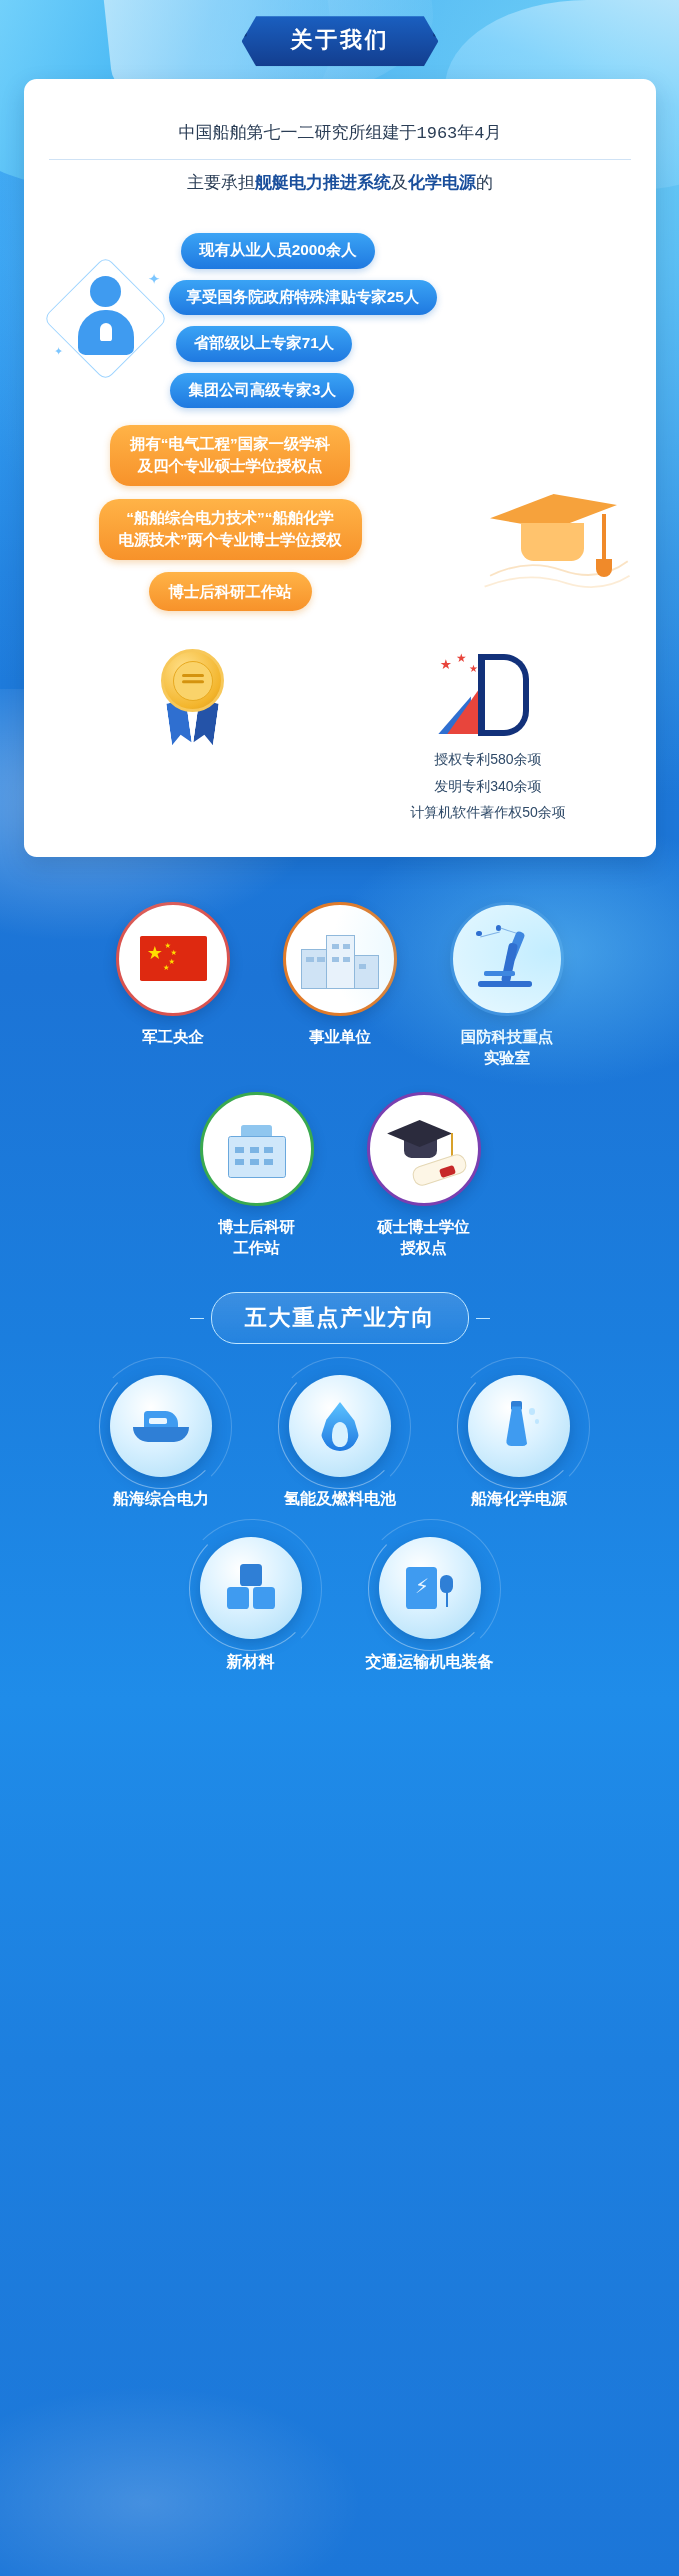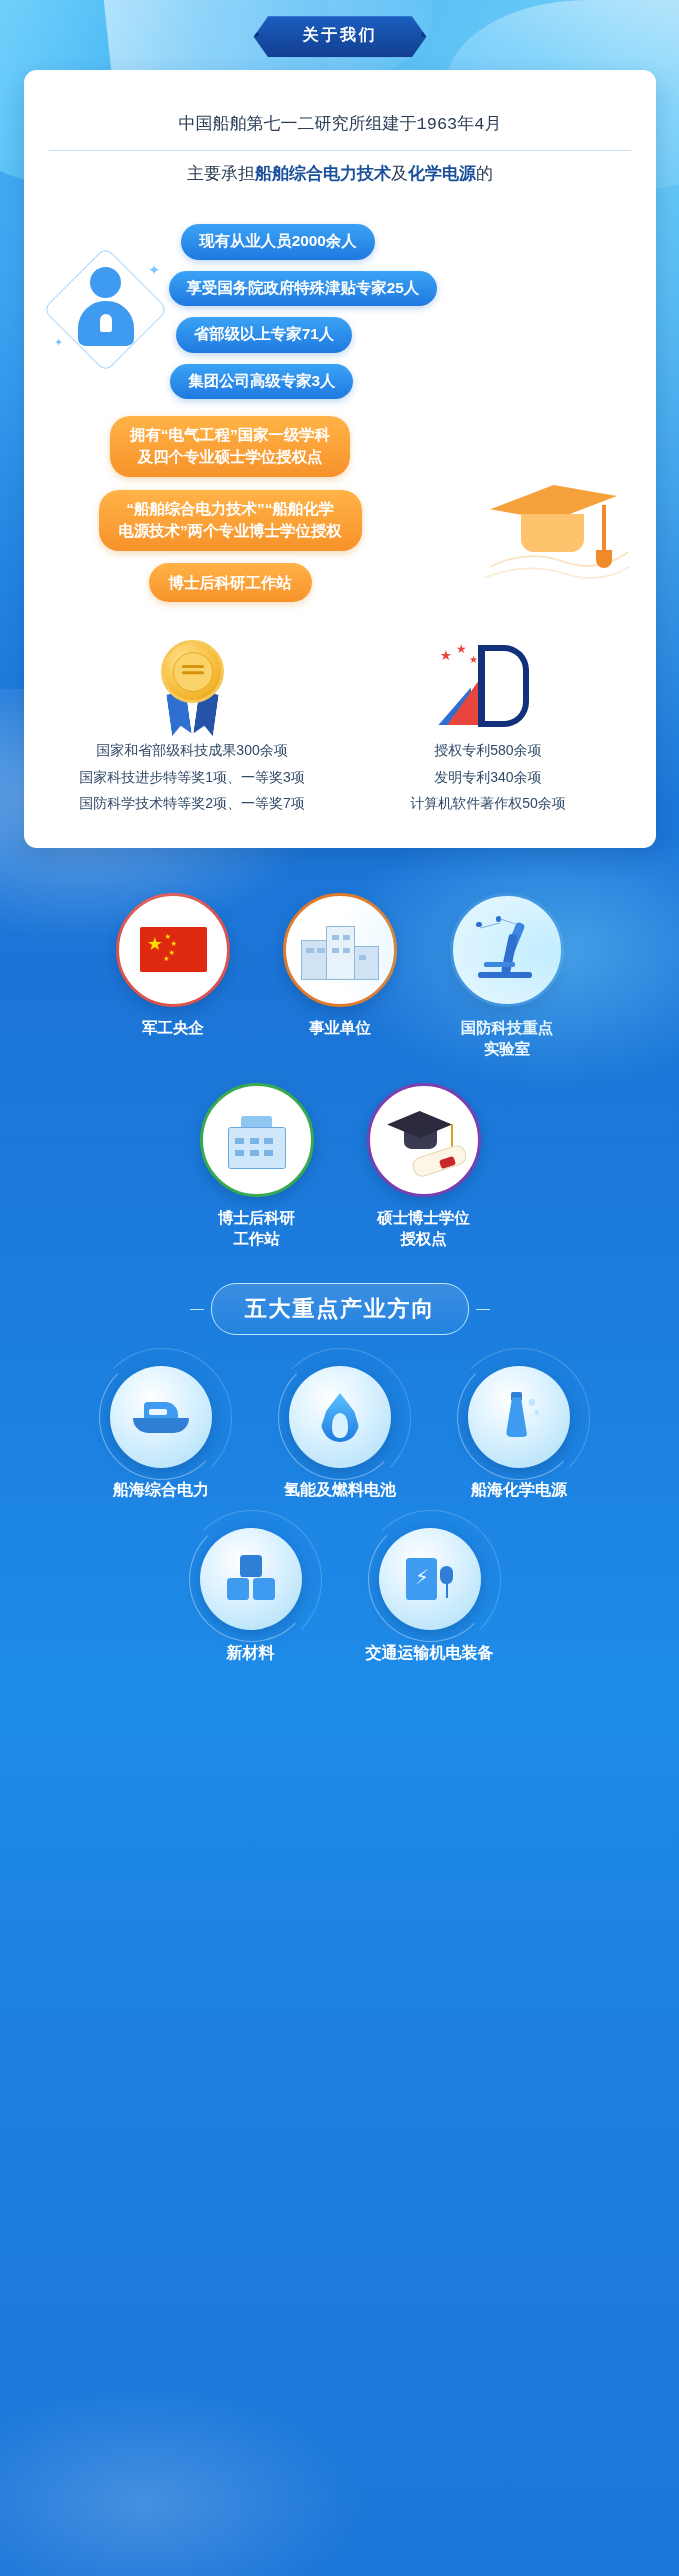--- a/index.html
+++ b/index.html
@@ -27,21 +27,21 @@
   .w4{top:689px;left:-109px;width:471px;height:272px;background:radial-gradient(ellipse at 40% 40%,rgba(255,255,255,.35),rgba(255,255,255,0) 62%);}
   .w5{top:798px;right:-127px;width:508px;height:308px;background:radial-gradient(ellipse at 50% 50%,rgba(120,215,255,.45),rgba(120,215,255,0) 62%);}
   .w6{bottom:-54px;left:-91px;width:471px;height:254px;background:radial-gradient(ellipse at 50% 50%,rgba(255,255,255,.18),rgba(255,255,255,0) 65%);}
 
   
   .title-wrap{position:relative;padding-top:16.3px;text-align:center;}
   .banner{
     position:relative;display:inline-block;
     padding:9px 49px 11px;
     background:linear-gradient(180deg,#1a5fc0 0%,#133e8f 100%);
-    color:#fff;font-size:16px;font-weight:bold;letter-spacing:2.7px;
+    color:#fff;font-size:22px;font-weight:bold;letter-spacing:2.7px;
     clip-path:polygon(14.5px 0,calc(100% - 14.5px) 0,100% 50%,calc(100% - 14.5px) 100%,14.5px 100%,0 50%);
     box-shadow:0 2.7px 9px rgba(0,0,0,.18);
   }
   .banner:before,.banner:after{
     content:"";position:absolute;top:12.7px;width:27px;height:11px;
     background:linear-gradient(180deg,#0f3b87,#0b2d69);
   }
   .banner:before{left:-22px;clip-path:polygon(0 0,100% 35%,100% 65%,0 100%);}
   .banner:after{right:-22px;clip-path:polygon(100% 0,0 35%,0 65%,100% 100%);}
 
@@ -91,21 +91,21 @@
     display:inline-block;
     background:linear-gradient(180deg,#3aa3f5 0%,#1f79e0 100%);
     color:#fff;font-size:15.4px;font-weight:bold;
     border-radius:18px;padding:7.3px 18px;
     box-shadow:0 2.7px 7.3px rgba(27,110,200,.28);
     white-space:nowrap;
   }
   .staff-pills{position:absolute;left:120px;top:0;display:flex;flex-direction:column;gap:11px;align-items:flex-start;}
   .staff-pills .pill:nth-child(1){margin-left:12.7px;}
   .staff-pills .pill:nth-child(3){margin-left:7.3px;}
-  .staff-pills .pill:nth-child(4){margin-left:1.8px;}
+  .staff-pills .pill:nth-child(4){margin-left:1.8px;font-family:Liberation Mono, monospace;}
 
   
   .academic{position:relative;margin-top:20px;min-height:190px;}
   .acad-pills{display:flex;flex-direction:column;gap:12.7px;align-items:center;width:363px;}
   .pill-orange{
     background:linear-gradient(180deg,#ffb347 0%,#f7922a 100%);
     color:#fff;font-size:15.4px;font-weight:bold;line-height:1.45;
     border-radius:20px;padding:8.2px 20px;text-align:center;
     box-shadow:0 2.7px 7.3px rgba(230,140,30,.3);
   }
@@ -271,21 +271,21 @@
 
   <div class="title-wrap">
     <div class="banner">关于我们</div>
   </div>
 
   <div class="card">
 
     <div class="intro">
       <span class="line">中国船舶第七一二研究所组建于1963年4月</span>
       <span class="line">
-        <span>主要承担</span><b>船舶综合电力技术</b><span>及</span><b>化学电源</b><span>的</span>
+        <span>主要承担</span><b>舰艇电力推进系统</b><span>及</span><b>化学电源</b><span>的</span>
       </span>
     </div>
 
     <div class="staff">
       <div class="person">
         <div class="diamond"></div>
         <div class="person-body">
           <div class="p-head"></div>
           <div class="p-shoulder"></div>
           <div class="p-badge"></div>
@@ -328,25 +328,20 @@
     <div class="ach">
       <div class="ach-col">
         <div class="ach-icon">
           <div class="medal">
             <div class="ribbon-l"></div>
             <div class="ribbon-r"></div>
             <div class="medal-circle"></div>
             <div class="medal-inner"></div>
             <div class="medal-bar"></div>
           </div>
-        </div>
-        <div class="ach-lines">
-          <div>国家和省部级科技成果300余项</div>
-          <div>国家科技进步特等奖1项、一等奖3项</div>
-          <div>国防科学技术特等奖2项、一等奖7项</div>
         </div>
       </div>
       <div class="ach-col">
         <div class="ach-icon">
           <div class="patent">
             <div class="pt-star s1">★</div>
             <div class="pt-star s2">★</div>
             <div class="pt-star s3">★</div>
             <div class="pt-flag2"></div>
             <div class="pt-flag1"></div>

